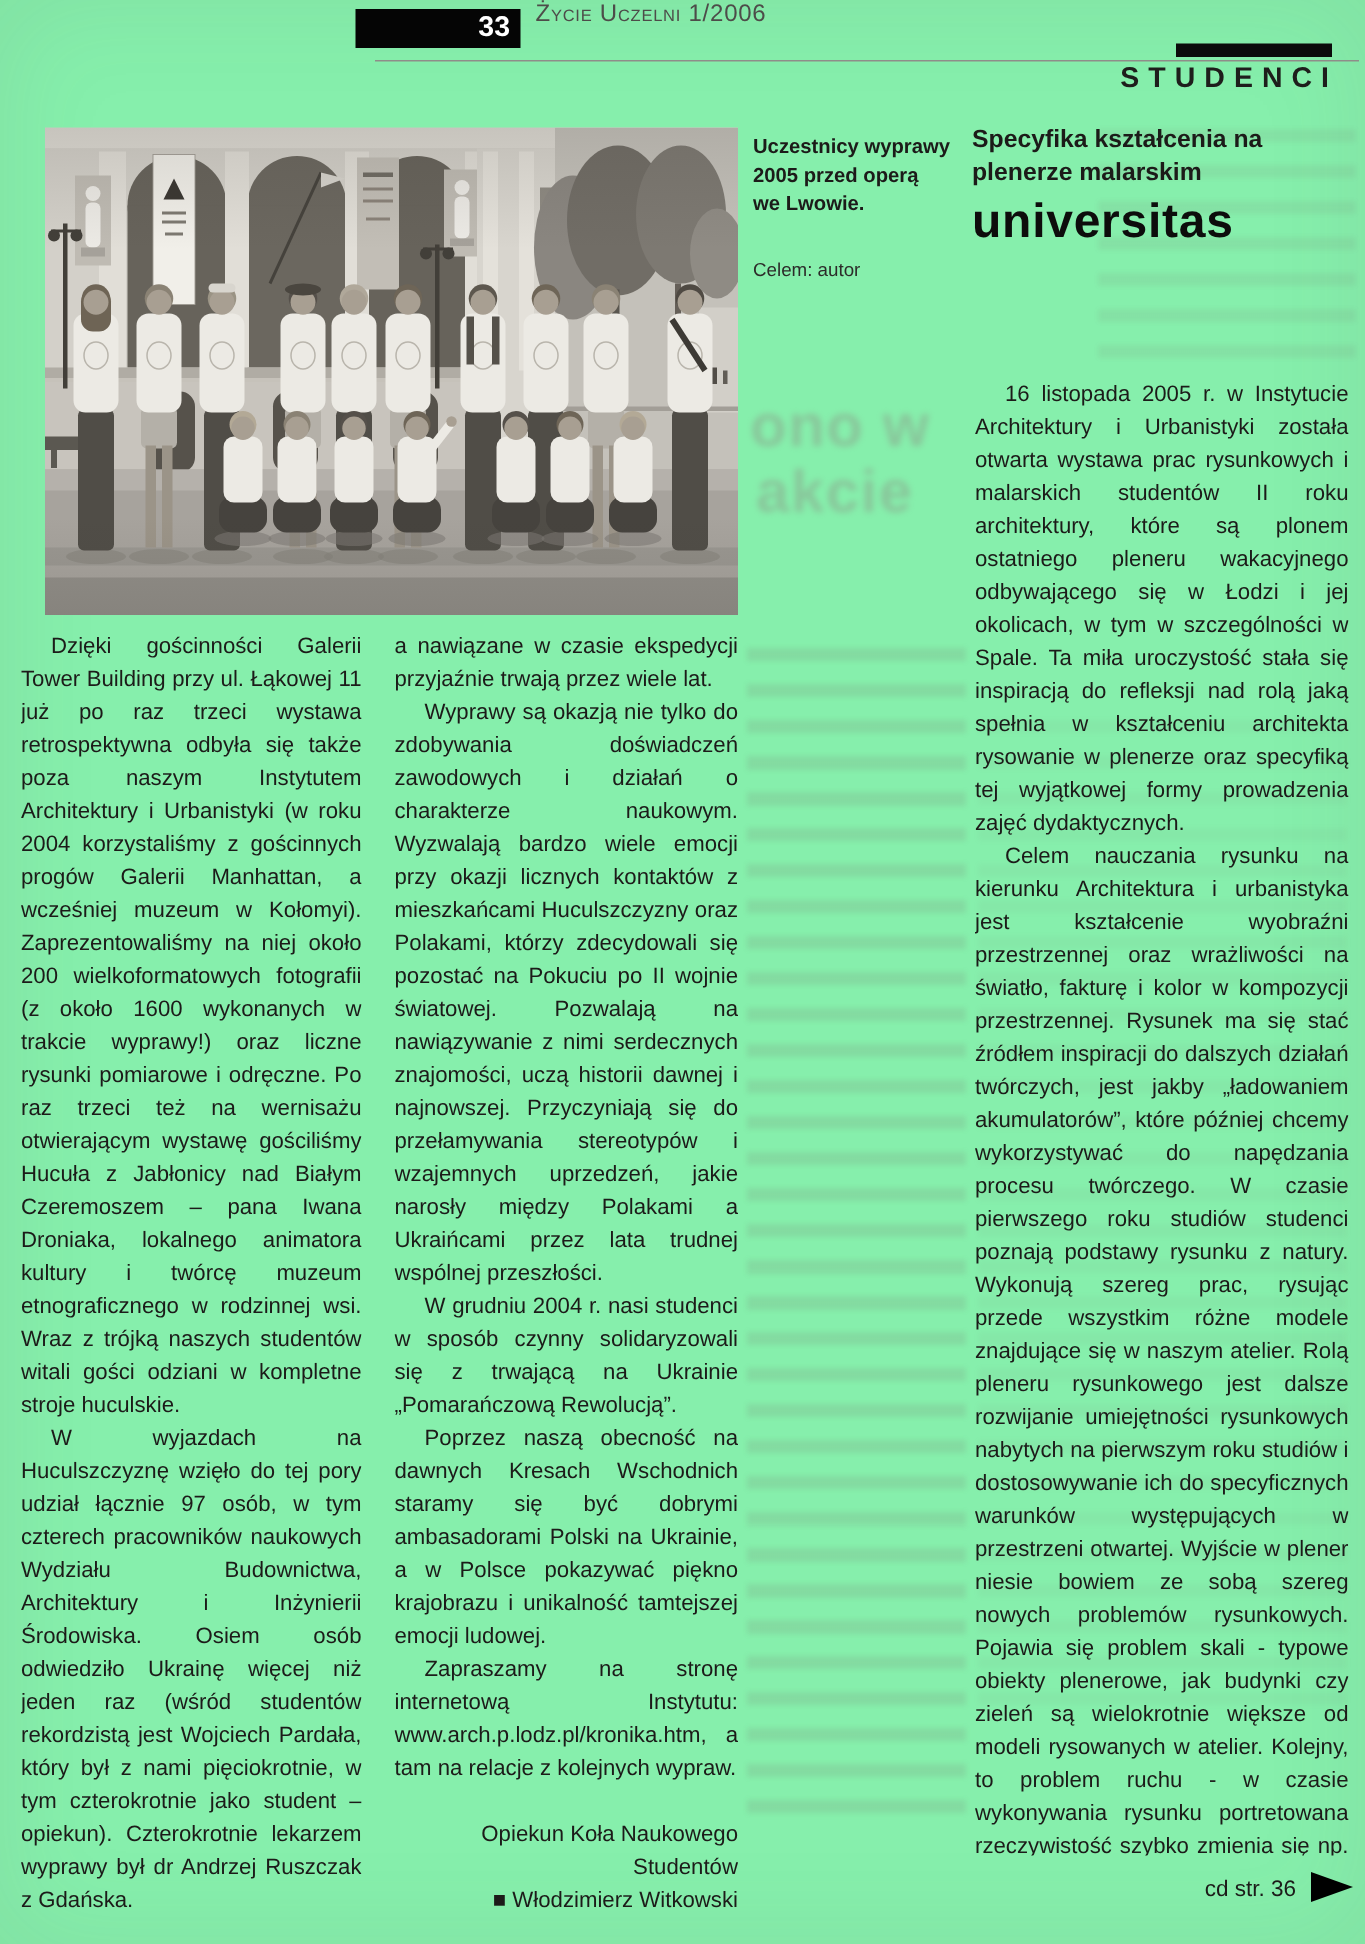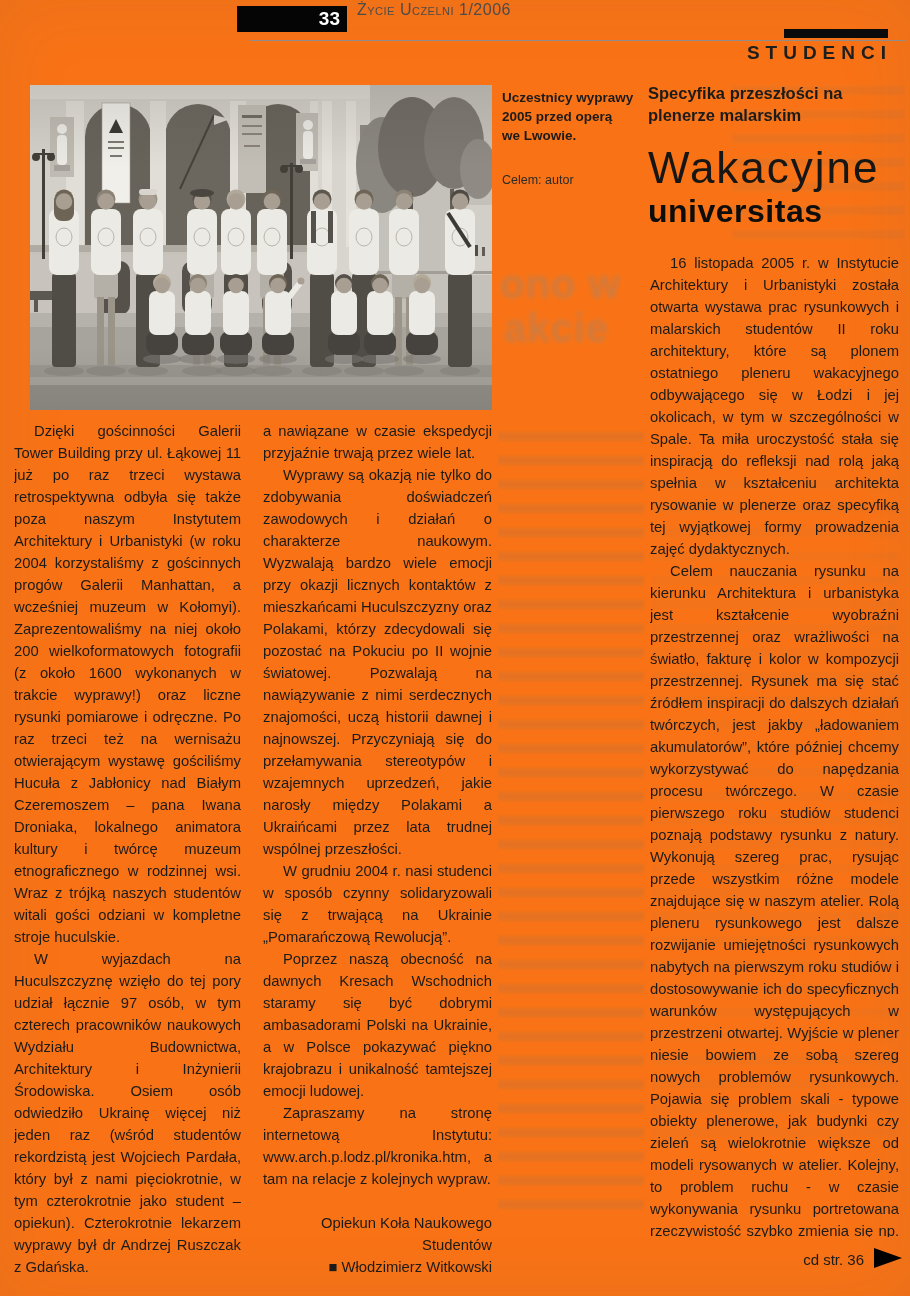--- a/index.html
+++ b/index.html
@@ -1,16 +1,16 @@
 <!DOCTYPE html>
 <html><head>
 <meta charset="utf-8">
 <style>
   html,body{margin:0;padding:0;background:#e9e7e3;}
-  .page{position:relative;width:910px;height:1296px;background:#f97316;overflow:hidden;
+  .page{position:relative;width:910px;height:1296px;background:#86efac;overflow:hidden;
         font-family:"Liberation Sans",sans-serif;color:#1c1b19;
         box-shadow:inset 0 0 70px rgba(90,85,75,.10);}
   
   .pgnum-box{position:absolute;left:237px;top:6px;width:110px;height:26px;background:#050505;
              color:#fff;display:flex;align-items:center;justify-content:flex-end;
              padding-right:7px;box-sizing:border-box;font-size:19px;font-weight:bold;}
   .journal{position:absolute;left:357px;top:1px;font-variant:small-caps;font-size:16px;
            color:#4d4c49;letter-spacing:.5px;}
   .rule{position:absolute;left:250px;top:40px;width:656px;height:1px;background:#8f8d89;}
   .section-bar{position:absolute;right:22px;top:29px;width:104px;height:9px;background:#0b0b0b;}
@@ -274,22 +274,21 @@
       <rect x="0" y="0" width="462" height="325" fill="url(#vg)"></rect>
     </svg>
   </figure>
 
   <div class="caption">
     <p style="margin:0">Uczestnicy wyprawy 2005 przed operą we Lwowie.</p>
     <p class="credit">Celem: autor</p>
   </div>
 
   <div class="headline">
-    <p class="kicker">Specyfika przeszłości na plenerze malarskim</p>
-    <h1 class="t1">Wakacyjne</h1>
+    <p class="kicker">Specyfika kształcenia na plenerze malarskim</p>
     <h1 class="t2">universitas</h1>
   </div>
 
   <div class="col col1">
     <p>Dzięki gościnności Galerii Tower Building przy ul. Łąkowej 11 już po raz trzeci wystawa retrospektywna odbyła się także poza naszym Instytutem Architektury i Urbanistyki (w roku 2004 korzystaliśmy z gościnnych progów Galerii Manhattan, a wcześniej muzeum w Kołomyi). Zaprezentowaliśmy na niej około 200 wielkoformatowych fotografii (z około 1600 wykonanych w trakcie wyprawy!) oraz liczne rysunki pomiarowe i odręczne. Po raz trzeci też na wernisażu otwierającym wystawę gościliśmy Hucuła z Jabłonicy nad Białym Czeremoszem – pana Iwana Droniaka, lokalnego animatora kultury i twórcę muzeum etnograficznego w rodzinnej wsi. Wraz z trójką naszych studentów witali gości odziani w kompletne stroje huculskie.</p>
     <p>W wyjazdach na Huculszczyznę wzięło do tej pory udział łącznie 97 osób, w tym czterech pracowników naukowych Wydziału Budownictwa, Architektury i Inżynierii Środowiska. Osiem osób odwiedziło Ukrainę więcej niż jeden raz (wśród studentów rekordzistą jest Wojciech Pardała, który był z nami pięciokrotnie, w tym czterokrotnie jako student – opiekun). Czterokrotnie lekarzem wyprawy był dr Andrzej Ruszczak z Gdańska.</p>
     <p>W naszych wyprawach brali udział nie tylko studenci architektury PŁ, ale także budownictwa PŁ oraz kilku wydziałów Uniwersytetu Łódzkiego i Uniwersytetu Mikołaja Kopernika w Toruniu, a także historycy sztuki z Rzeszowa i Lublina. Wielu uczestników powróciło na Ukrainę prywatnie. Spośród uczestników wypraw huculskich wywodzą się trzy małżeństwa,</p>
   </div>
 
   <div class="col col2">

